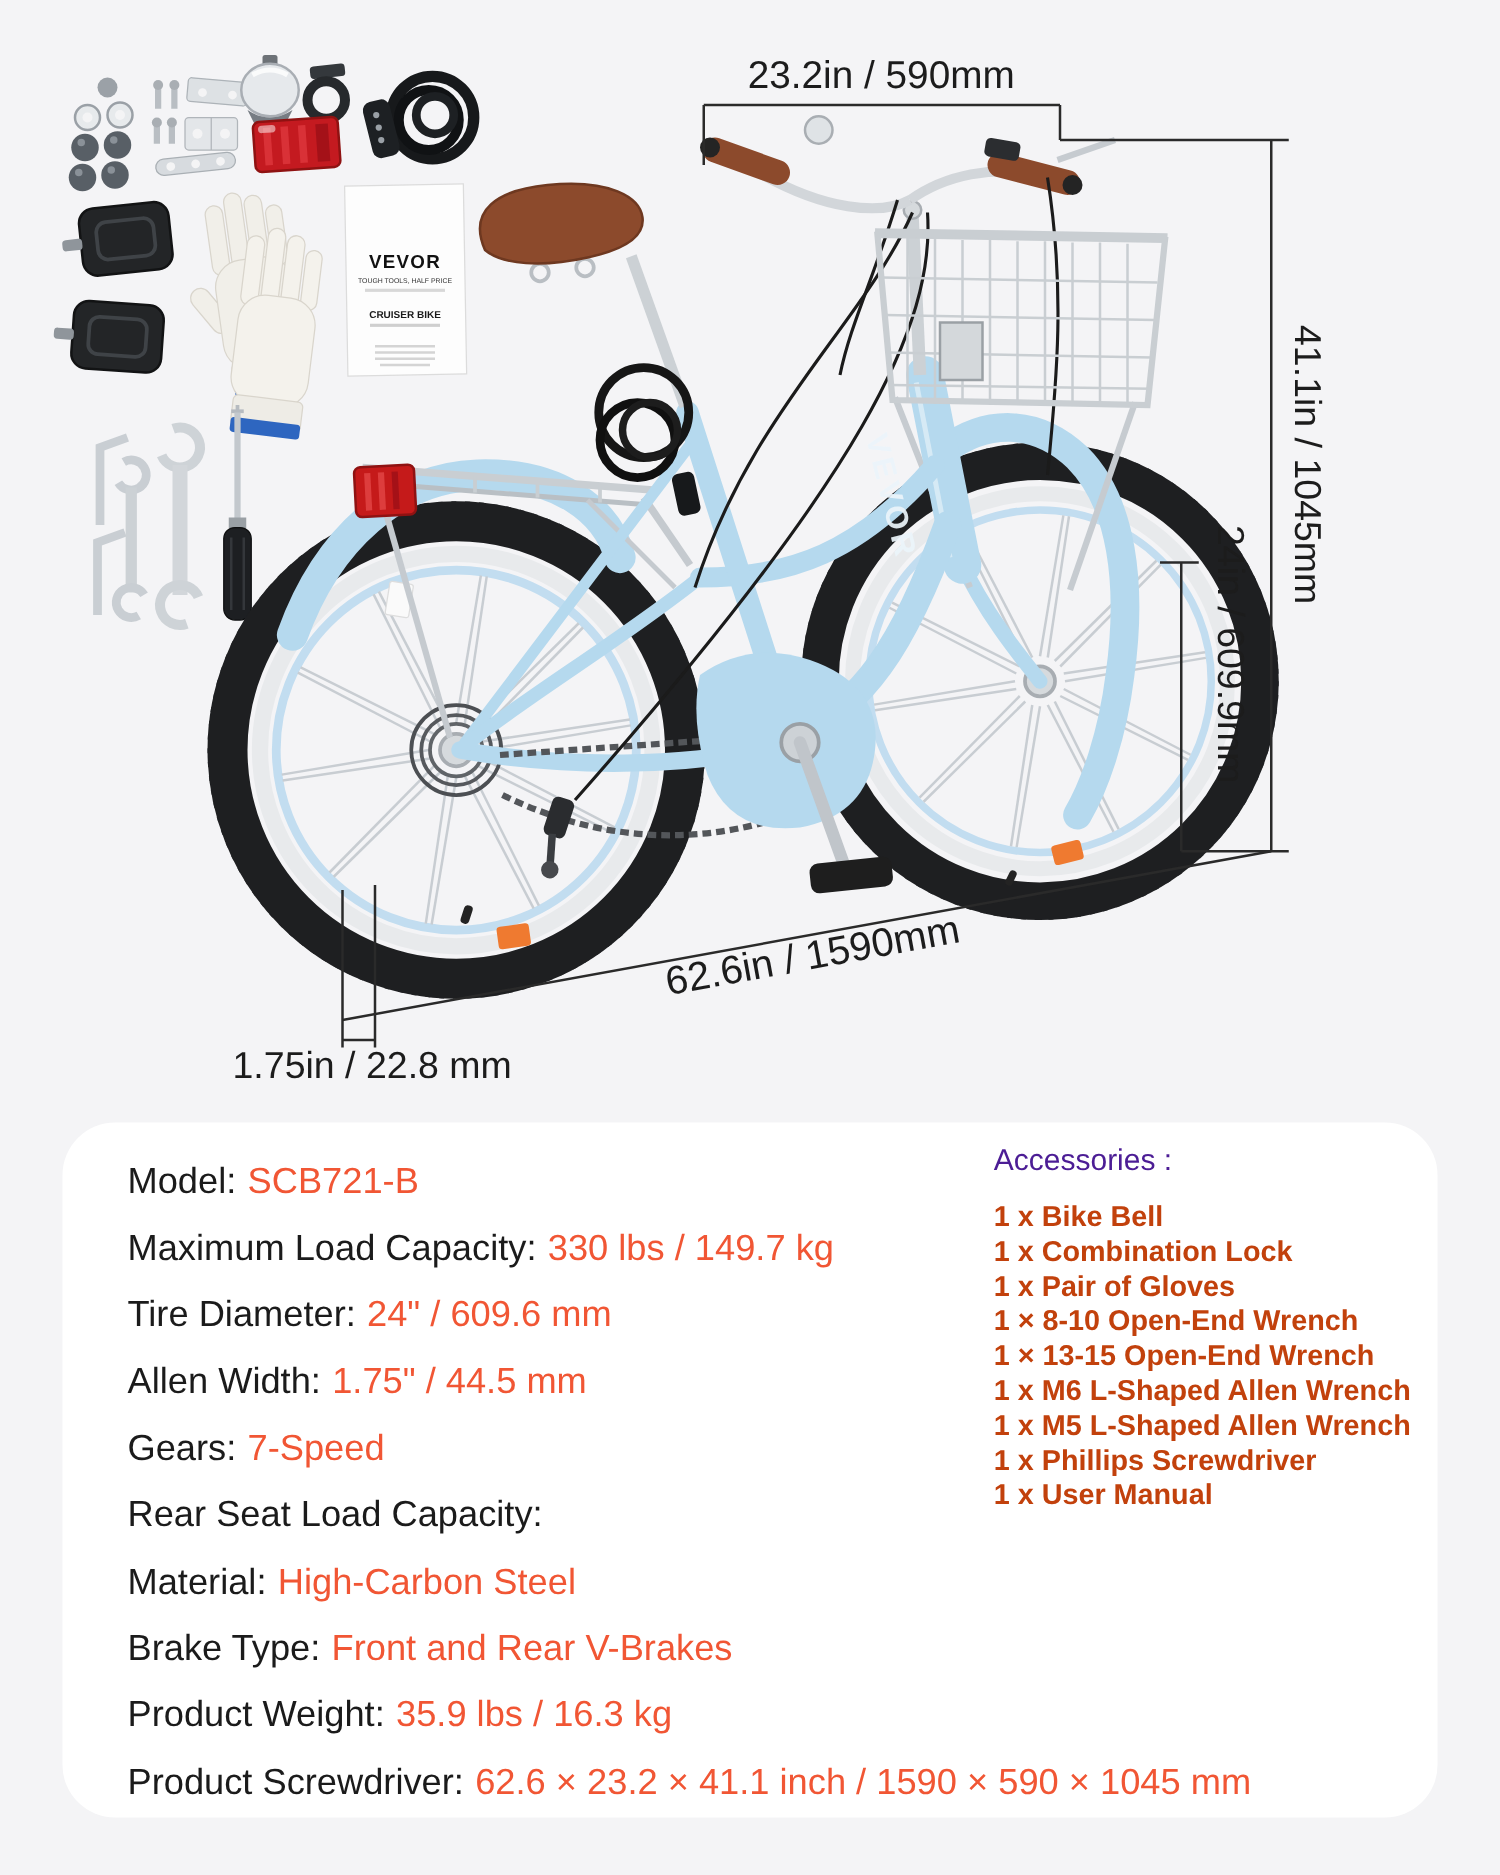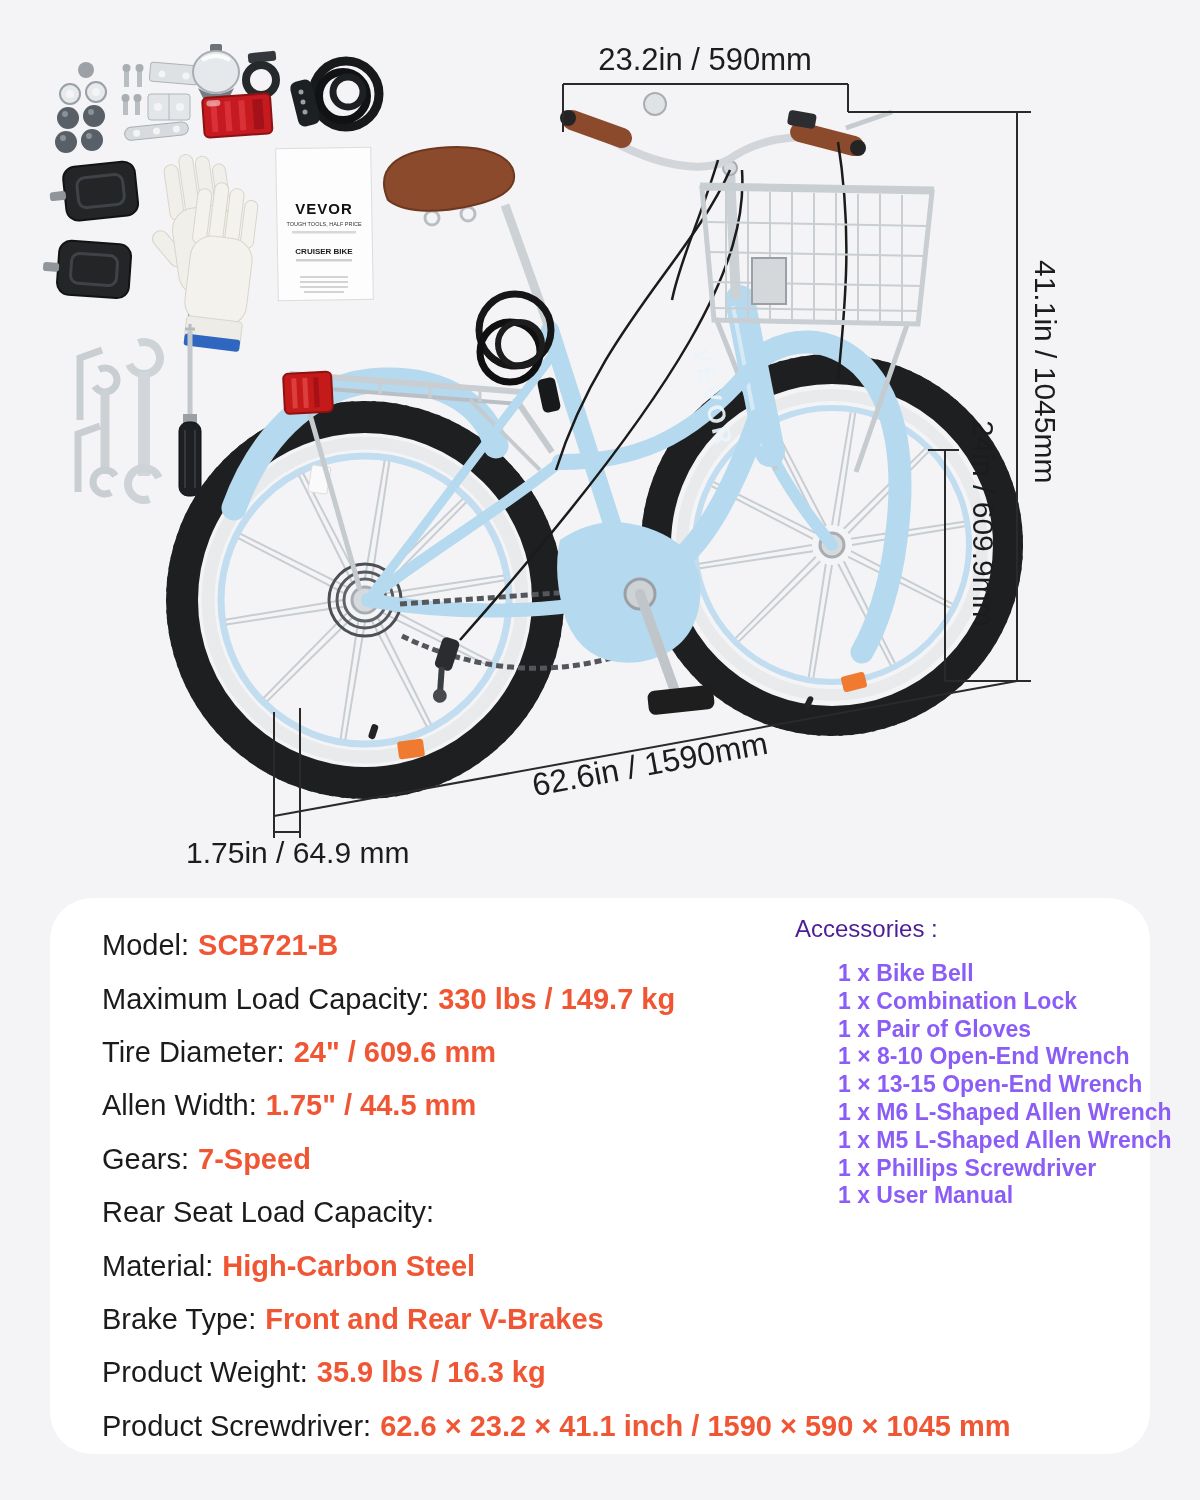--- a/index.html
+++ b/index.html
@@ -14,24 +14,24 @@
   .dim-length{left:450px;top:746px;width:400px;text-align:center;font-size:32px;
               transform:rotate(-10.3deg);}
   .dim-tire{left:186px;top:836px;}
   .frame-logo{position:absolute;left:714px;top:344px;transform:rotate(76deg);
               transform-origin:left top;color:#ecf5fb;font-weight:bold;font-size:25px;
               letter-spacing:3px;opacity:.92;}
   .panel{position:absolute;left:50px;top:898px;width:1100px;height:556px;
          background:#ffffff;border-radius:42px;}
   .spec-col{position:absolute;left:52px;top:21px;}
   .spec-row{height:53.4px;display:flex;align-items:center;font-size:29px;color:#1b1b1b;text-align:right;}
-  .spec-value{color:#f15634;font-weight:bold;margin-left:9px;}
+  .spec-value{color:#f15634;font-weight:normal;margin-left:9px;}
   .acc-col{position:absolute;left:745px;top:16px;}
   .acc-heading{font-size:24px;line-height:30px;color:#4c1d95;margin-bottom:16px;}
-  .acc-item{font-size:23px;line-height:27.8px;color:#8b5cf6;font-weight:bold;white-space:nowrap;margin-left:43px;}
+  .acc-item{font-size:23px;line-height:27.8px;color:#c2410c;font-weight:bold;white-space:nowrap;}
 </style>
 </head>
 <body>
 
 <div class="stage">
 
   <svg width="1200" height="900" viewBox="0 0 1200 900">
 
     <g>
       <circle cx="86" cy="70" r="8" fill="#9ba1a7"></circle>
@@ -364,21 +364,21 @@
       <line x1="274" y1="712" x2="274" y2="838"></line>
       <line x1="300" y1="708" x2="300" y2="838"></line>
       <line x1="274" y1="832" x2="300" y2="832"></line>
     </g>
   </svg>
 
   <div class="dim dim-top">23.2in / 590mm</div>
   <div class="dim dim-vert dim-height">41.1in / 1045mm</div>
   <div class="dim dim-vert dim-wheel">24in / 609.9mm</div>
   <div class="dim dim-length">62.6in / 1590mm</div>
-  <div class="dim dim-tire">1.75in / 64.9 mm</div>
+  <div class="dim dim-tire">1.75in / 22.8 mm</div>
   <div class="frame-logo">VEVOR</div>
 
   <div class="panel">
     <div class="spec-col">
       <div class="spec-row">
           <span class="spec-label">Model:</span>
           <span class="spec-value">SCB721-B</span>
         </div>
       <div class="spec-row">
           <span class="spec-label">Maximum Load Capacity:</span>

